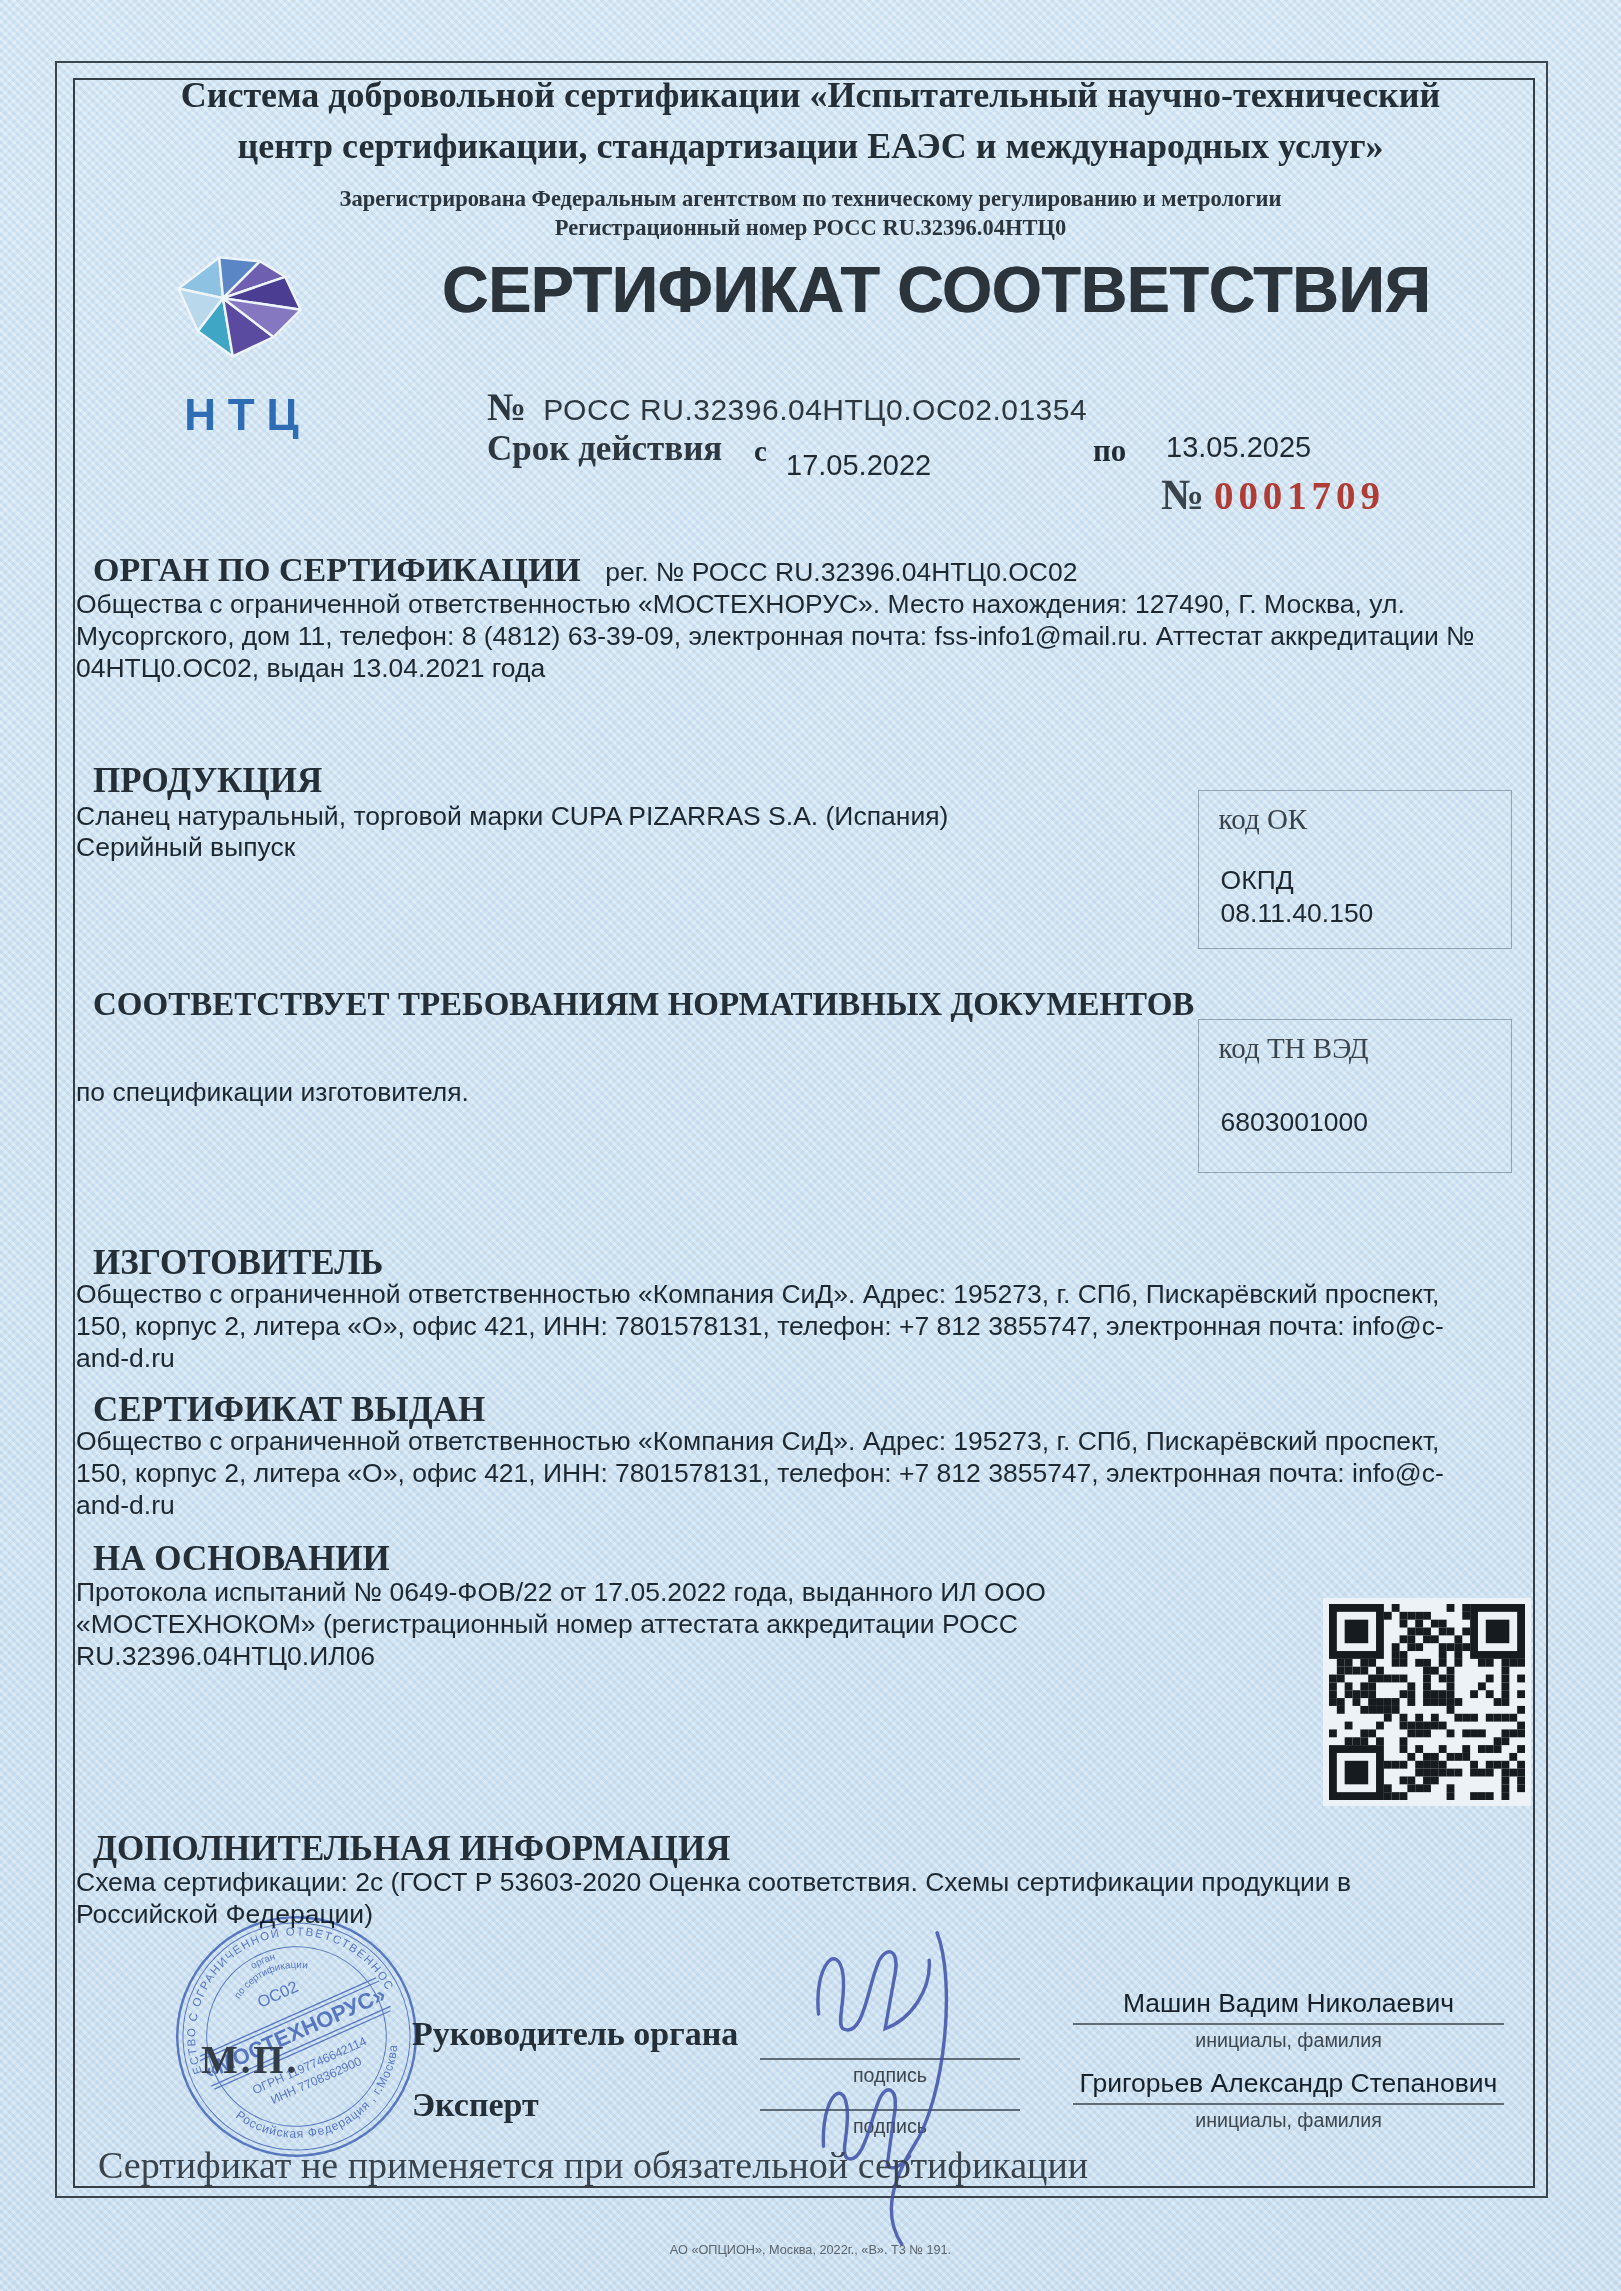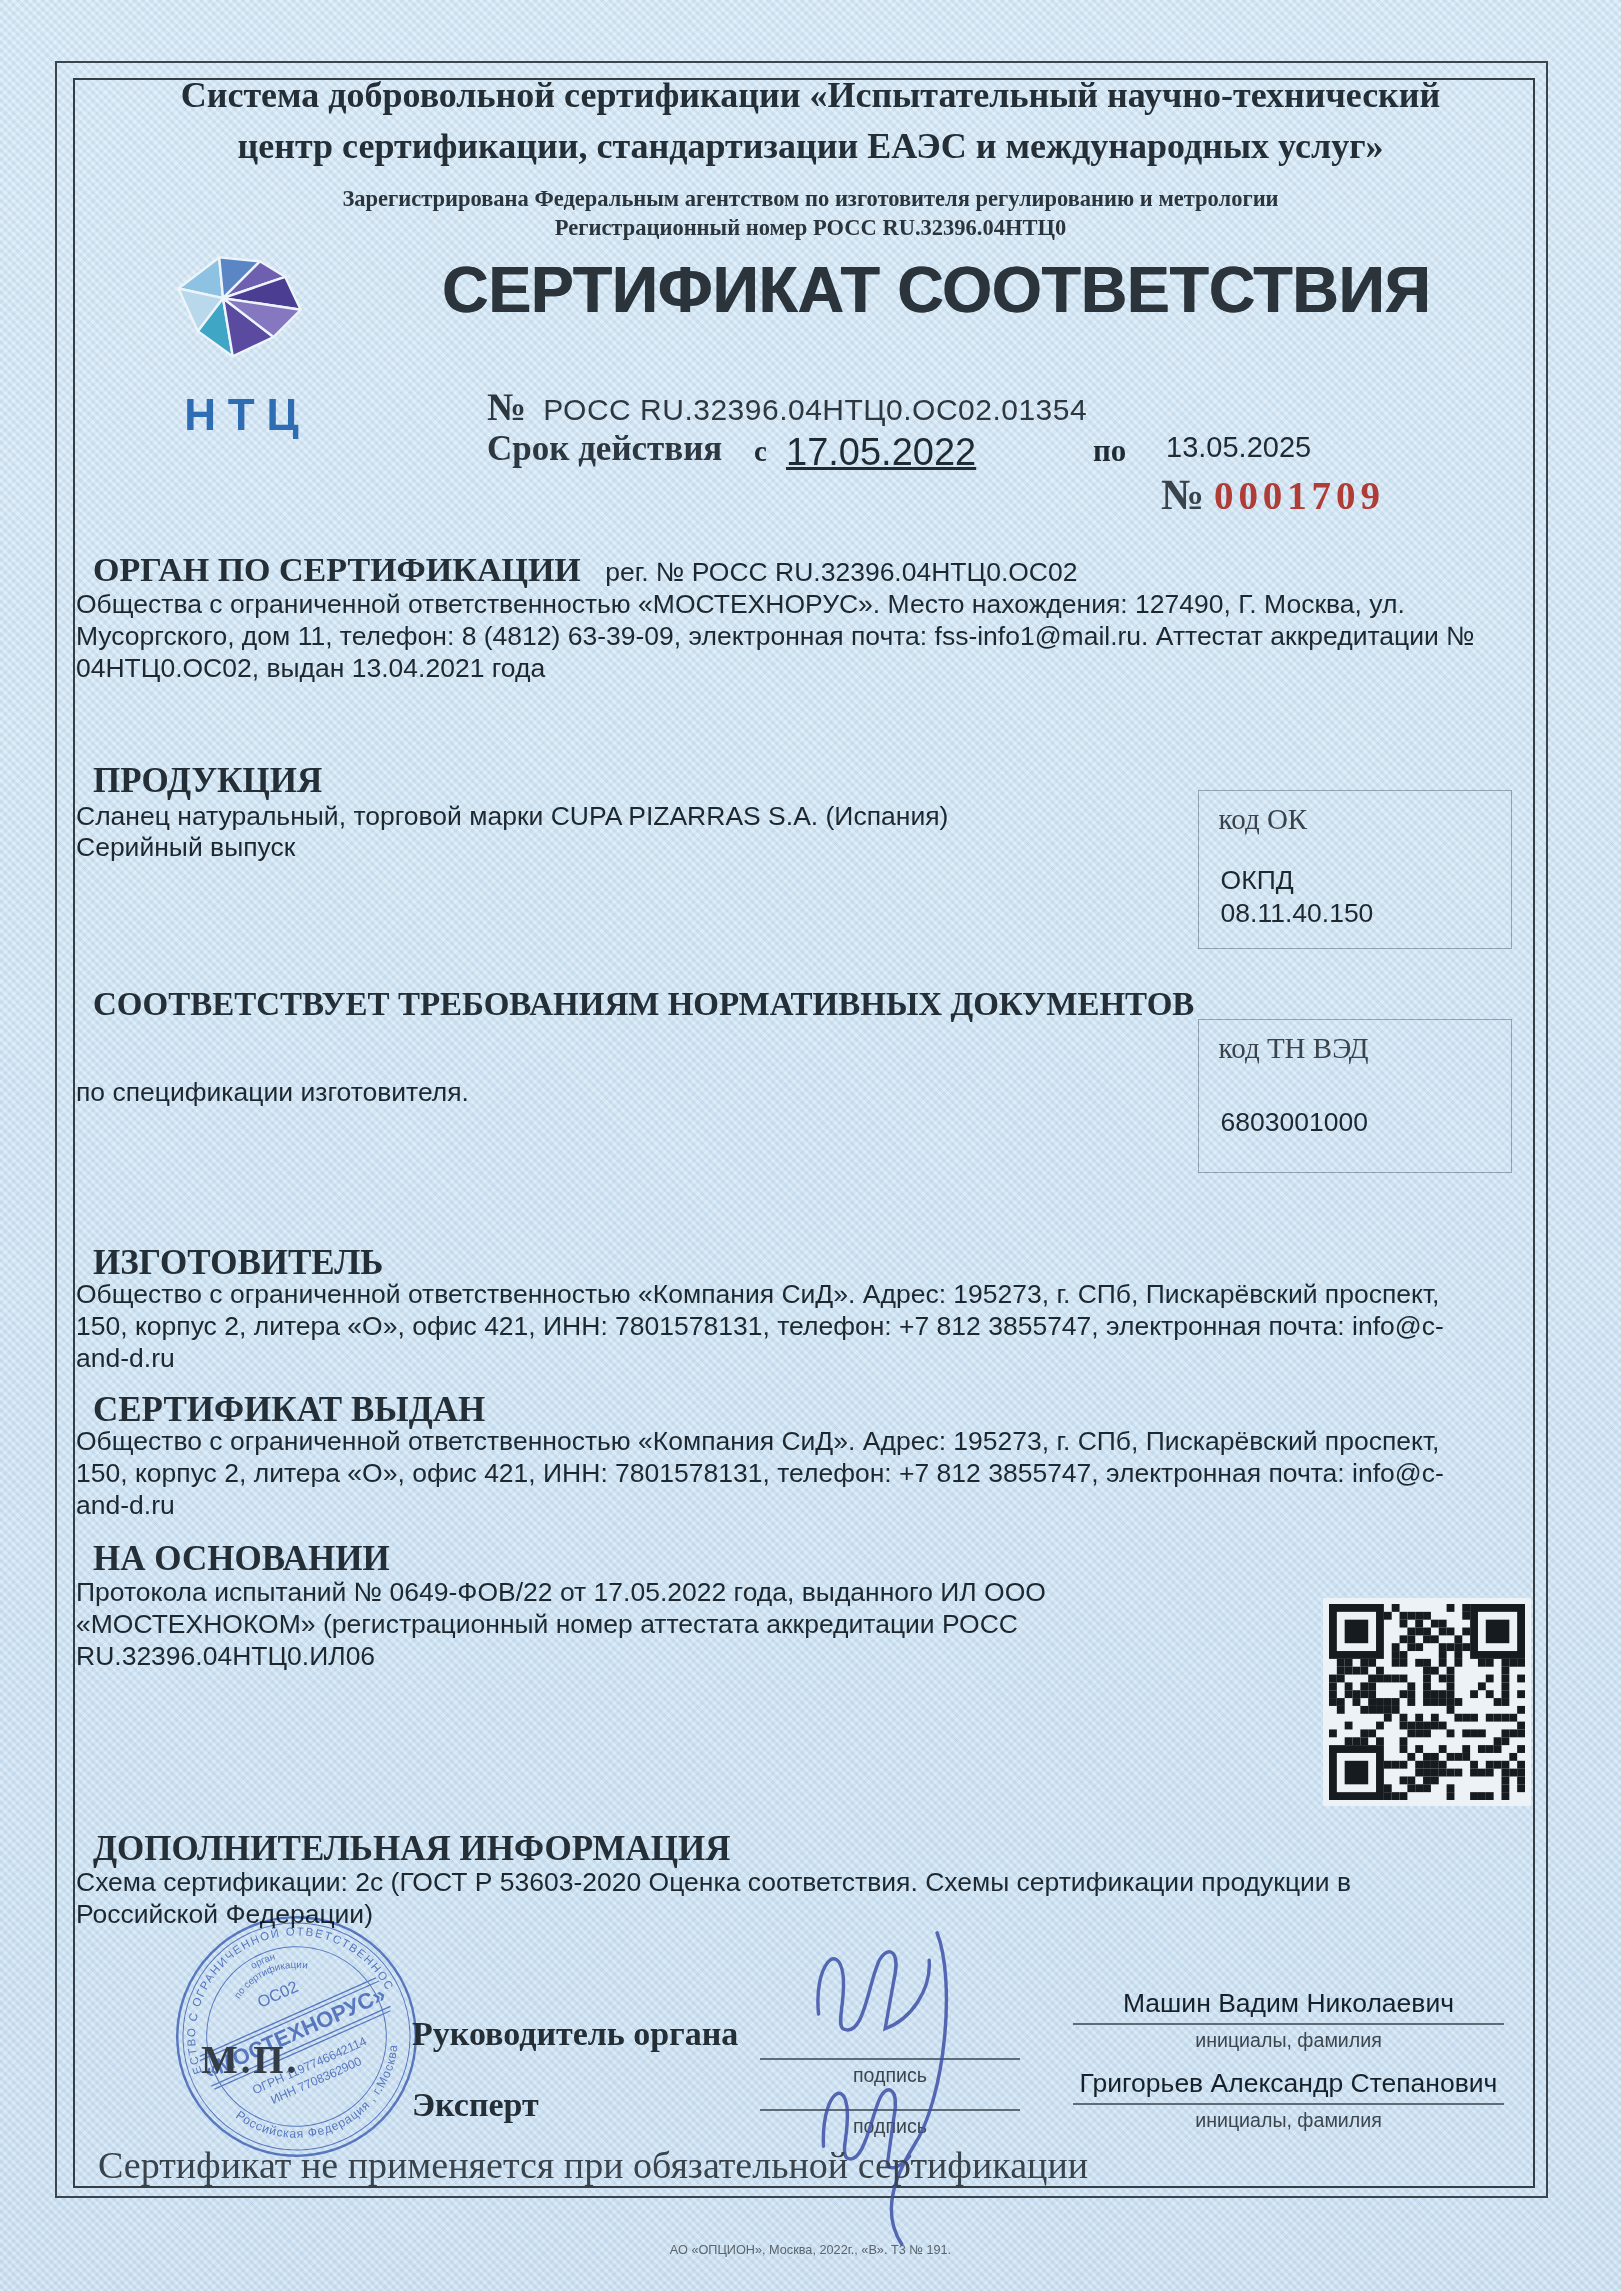--- a/index.html
+++ b/index.html
@@ -25,21 +25,21 @@
   .reg2{left:88px;top:215px;width:1445px;text-align:center;font-size:22.5px;font-weight:bold;color:#2a343c;}
   .logo-box{left:159px;top:247px;width:165px;height:196px;}
   .logo-caption{left:159px;top:390px;width:165px;text-align:center;font-size:44px;font-weight:bold;color:#2e6cb4;letter-spacing:11.8px;text-indent:11.8px;}
   .title{left:382px;top:253px;width:1108px;text-align:center;font-size:64px;font-weight:bold;color:#2b333b;letter-spacing:0px;text-shadow:1px 0 0 #2b333b;}
   .no-line{left:487px;top:384px;}
   .no-sign{font-size:39px;font-weight:bold;font-family:"Liberation Serif",serif;color:#2d3740;}
   .no-val{font-size:30px;color:#2d3740;margin-left:17px;letter-spacing:0.5px;text-align:right;}
   .validity{left:487px;top:429px;width:980px;}
   .validity .lbl{font-size:35px;font-weight:bold;font-family:"Liberation Serif",serif;color:#2d3740;}
   .v-from-lbl{position:absolute;left:267px;top:5.9px;font-size:29px;font-weight:bold;font-family:"Liberation Serif",serif;}
-  .v-from{position:absolute;left:299px;top:2px;font-size:38px;text-decoration:underline;}
+  .v-from{position:absolute;left:299px;top:20px;font-size:29px;}
   .v-to-lbl{position:absolute;left:606px;top:3.9px;font-size:31px;font-weight:bold;font-family:"Liberation Serif",serif;}
   .v-to{position:absolute;left:679px;top:2px;font-size:29px;}
   .blank-no{left:1161px;top:470px;}
   .blank-no .sign{font-size:43px;font-weight:bold;font-family:"Liberation Serif",serif;color:#39434c;}
   .blank-no .digits{font-size:39px;font-weight:bold;font-family:"Liberation Serif",serif;color:#b03c36;letter-spacing:4.9px;margin-left:9.8px;}
   .sec-head{font-family:"Liberation Serif",serif;font-weight:bold;color:#242e36;}
   .body-text{font-size:26.5px;line-height:32px;color:#1c2730;}
   .organ-row{left:93px;top:551px;}
   .organ-row .h{font-size:34px;}
   .organ-row .r{font-size:26.5px;margin-left:24.5px;font-family:"Liberation Sans",sans-serif;font-weight:normal;color:#1c2730;}
@@ -60,21 +60,21 @@
 </head>
 <body>
 
 <div class="page">
 
   <div class="frame-outer"></div>
   <div class="frame-inner"></div>
 
   <div class="abs serif hdr1">Система добровольной сертификации «Испытательный научно-технический</div>
   <div class="abs serif hdr2">центр сертификации, стандартизации ЕАЭС и международных услуг»</div>
-  <div class="abs serif reg1">Зарегистрирована Федеральным агентством по изготовителя регулированию и метрологии</div>
+  <div class="abs serif reg1">Зарегистрирована Федеральным агентством по техническому регулированию и метрологии</div>
   <div class="abs serif reg2">Регистрационный номер РОСС RU.32396.04НТЦ0</div>
 
   <div class="abs logo-box">
     <svg width="165" height="147" viewBox="0 0 170 150">
       <g stroke="#eef5fa" stroke-width="2.5" stroke-linejoin="round">
         <polygon points="20,42 62,10 66,52" fill="#8ec2e2"></polygon>
         <polygon points="62,10 104,14 66,52" fill="#5b86c6"></polygon>
         <polygon points="104,14 130,30 66,52" fill="#6e5fb0"></polygon>
         <polygon points="130,30 146,64 66,52" fill="#4a3d92"></polygon>
         <polygon points="20,42 66,52 40,86" fill="#b9d8ec"></polygon>

